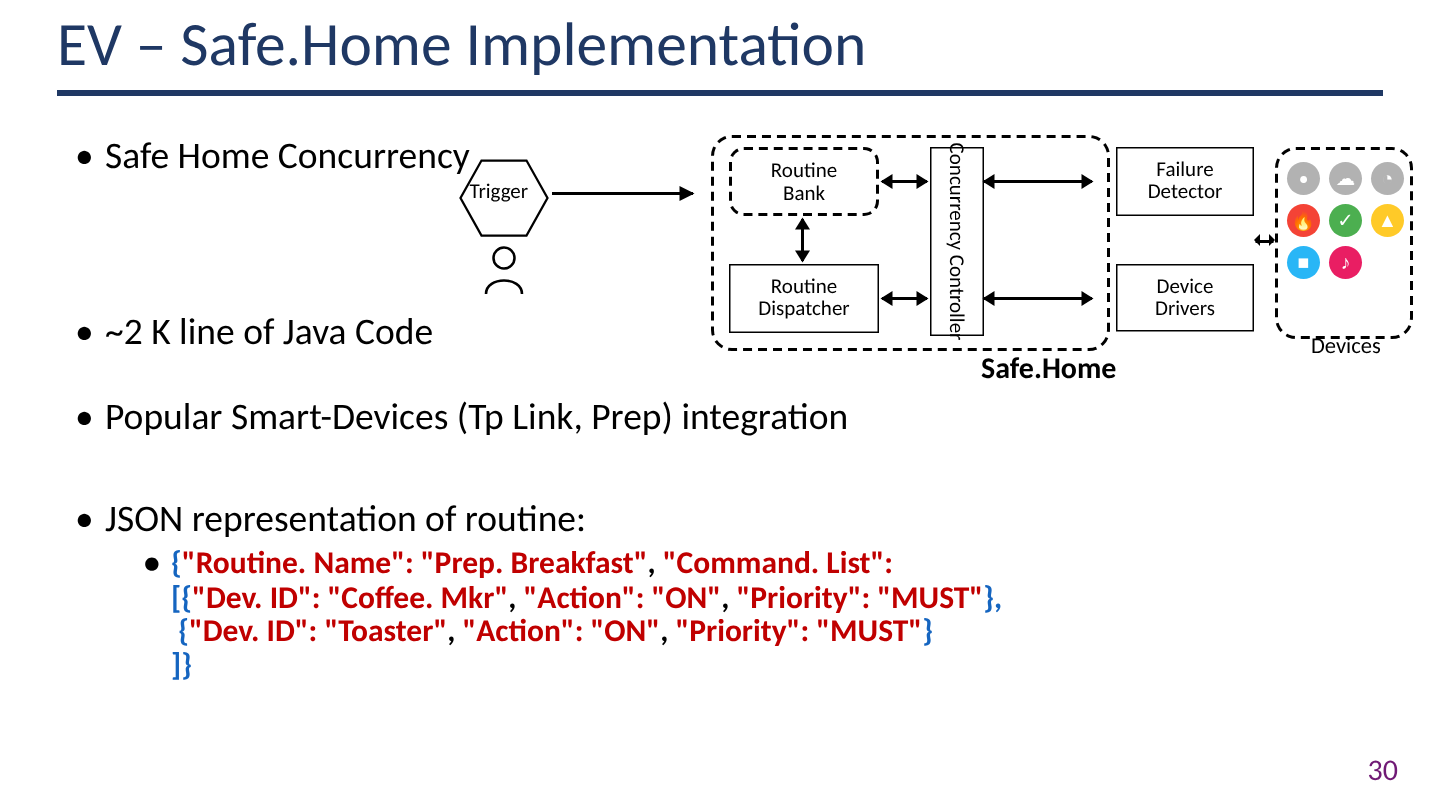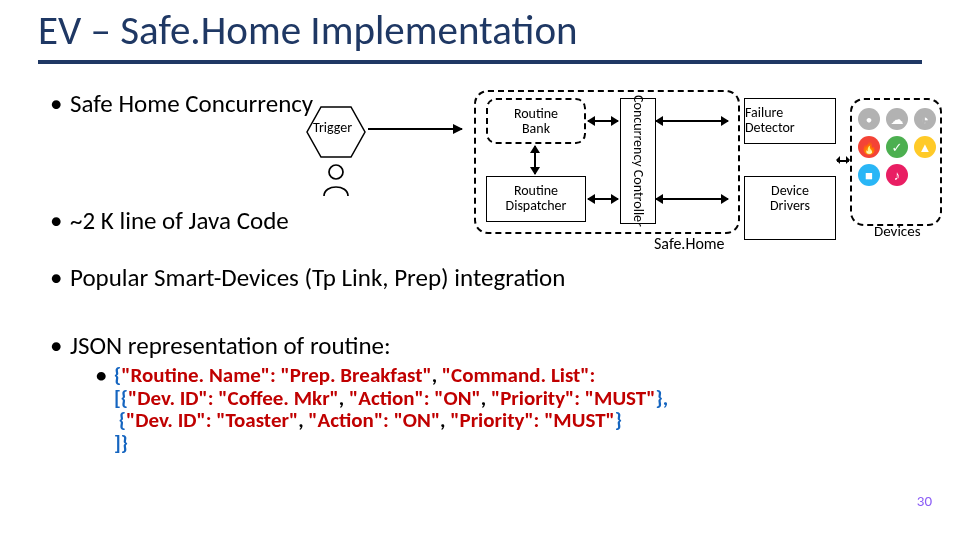--- a/index.html
+++ b/index.html
@@ -38,31 +38,31 @@
 .cc-text{position:absolute;left:50%;top:50%;transform:translate(-50%,-50%) rotate(90deg);white-space:nowrap;transform-origin:center center}
 .hlink{position:absolute;height:2px;background:#000}
 .hlink.a{left:282px;top:30px;width:30px}
 .hlink.b{left:282px;top:108px;width:30px}
 .hlink::before{content:"";position:absolute;left:-1px;top:-4px;border-right:8px solid #000;border-top:5px solid transparent;border-bottom:5px solid transparent}
 .hlink::after{content:"";position:absolute;right:-1px;top:-4px;border-left:8px solid #000;border-top:5px solid transparent;border-bottom:5px solid transparent}
 .dbl.c{left:350px;top:30px;width:72px;position:absolute;height:2px;background:#000}
 .dbl.d{left:350px;top:108px;width:72px;position:absolute;height:2px;background:#000}
 .dbl::before{content:"";position:absolute;left:-1px;top:-4px;border-right:8px solid #000;border-top:5px solid transparent;border-bottom:5px solid transparent}
 .dbl::after{content:"";position:absolute;right:-1px;top:-4px;border-left:8px solid #000;border-top:5px solid transparent;border-bottom:5px solid transparent}
-.safe-label{position:absolute;left:348px;top:144px;font-size:16px;font-weight:400}
-.fail-det{position:absolute;left:438px;top:8px;width:92px;height:46px;border:1.5px solid #000;font-size:14px;line-height:1.1;padding-top:6px;box-sizing:border-box}
-.dev-drv{position:absolute;left:438px;top:86px;width:92px;height:64px;border:1.5px solid #000;text-align:center;font-size:14px;line-height:1.1;padding-top:6px;box-sizing:border-box}
+.safe-label{position:absolute;left:348px;top:144px;font-size:20px;font-weight:700}
+.fail-det{position:absolute;left:438px;top:8px;width:92px;height:46px;border:1.5px solid #000;text-align:center;font-size:14px;line-height:1.1;padding-top:6px;box-sizing:border-box}
+.dev-drv{position:absolute;left:438px;top:86px;width:92px;height:45px;border:1.5px solid #000;text-align:center;font-size:14px;line-height:1.1;padding-top:6px;box-sizing:border-box}
 .dev-cloud{position:absolute;left:544px;top:8px;width:88px;height:124px;border:2px dashed #000;border-radius:14px}
 .dev-icons{position:absolute;left:552px;top:18px;display:grid;grid-template-columns:repeat(3,24px);grid-auto-rows:24px;gap:4px}
 .dev-icons span{width:22px;height:22px;border-radius:50%;display:flex;align-items:center;justify-content:center;font-size:13px;color:#fff}
 .dev-label{position:absolute;left:568px;top:132px;font-size:15px}
 .dbl.e{position:absolute;left:531px;top:70px;width:12px;height:2px;background:#000}
 .dbl.e::before,.dbl.e::after{border-width:4px}
 
-.pagenum{position:absolute;right:28px;bottom:30px;color:#8b5cf6;font-size:15px}
+.pagenum{position:absolute;right:28px;bottom:14px;color:#701a75;font-size:20px}
 </style>
 </head>
 <body>
 
 <div class="title">EV – Safe.Home Implementation</div>
 <div class="title-rule"></div>
 
 <div class="bullets">
   <div class="row">
       <span class="bull">•</span>

